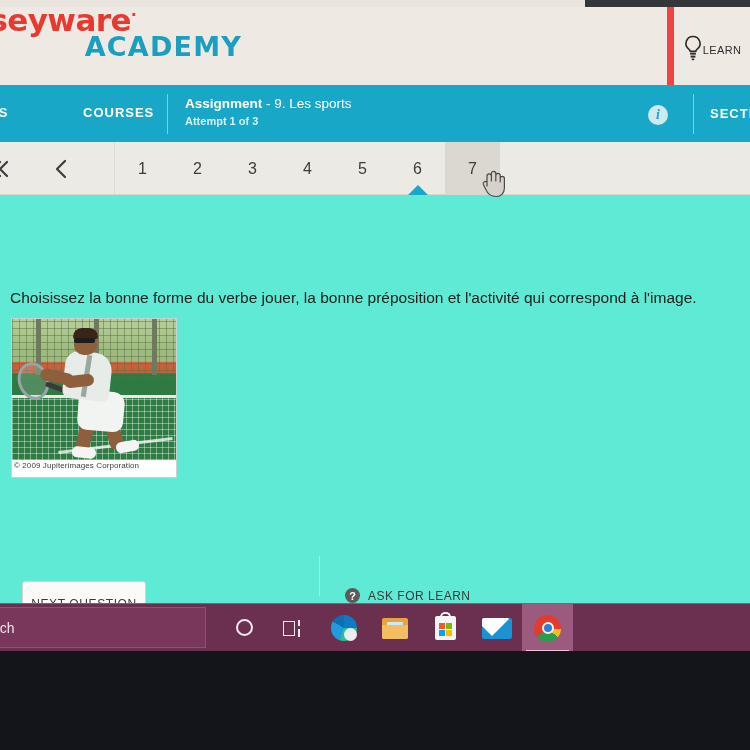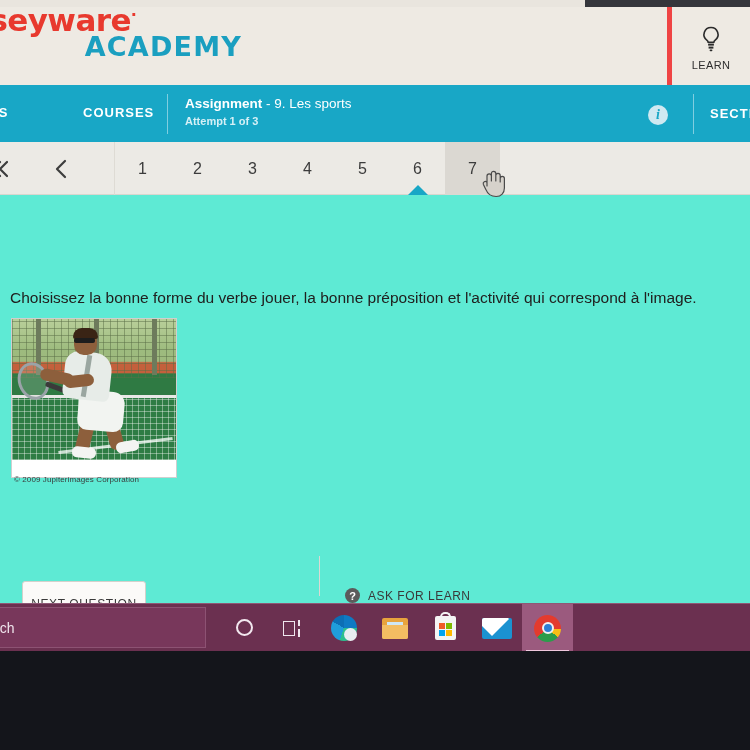--- a/index.html
+++ b/index.html
@@ -47,23 +47,23 @@
     font-size: 27px; font-weight: bold; color: #1a9fc0;
     letter-spacing: 1.2px; margin-top: -3px;
     font-family: "DejaVu Sans", sans-serif;
   }
   .hdr-tools {
     position: absolute; right: 0; top: 0; height: 78px;
     display: flex;
   }
   .hdr-tool {
     width: 83px; height: 78px;
-    display: flex; flex-direction: column;
+    display: flex; flex-direction: row;
     align-items: center; justify-content: center;
-    border-left: 5px solid #ef4444;
+    border-left: 7px solid #ef4444;
     background: #eeeae3;
   }
   .hdr-tool .ic { height: 30px; display: flex; align-items: flex-end; }
   .hdr-tool .lbl {
     font-size: 11px; letter-spacing: 0.4px; color: #2e2e2e;
     margin-top: 7px; font-family: "Liberation Sans", sans-serif;
     font-weight: 500;
   }
 
   
@@ -222,21 +222,21 @@
   .racket-head {
     left: 6px; top: 43px; width: 31px; height: 38px;
     border: 3px solid #9aa3a8; border-radius: 50%;
     background: rgba(200,205,200,.22); transform: rotate(-18deg);
   }
   .racket-handle {
     left: 33px; top: 66px; width: 22px; height: 5px;
     background: #3a3a3a; border-radius: 2px; transform: rotate(20deg);
   }
   .photo-caption {
-    position: absolute; left: 2px; top: 156px;
+    position: absolute; left: 2px; top: 142px;
     font-size: 8px; color: #3b3b3b; letter-spacing: 0.1px;
     font-family: "Liberation Sans", sans-serif;
     white-space: nowrap;
   }
 
   
   .answer-row {
     position: absolute; left: 179px; top: 186px;
     display: flex; align-items: center;
   }

